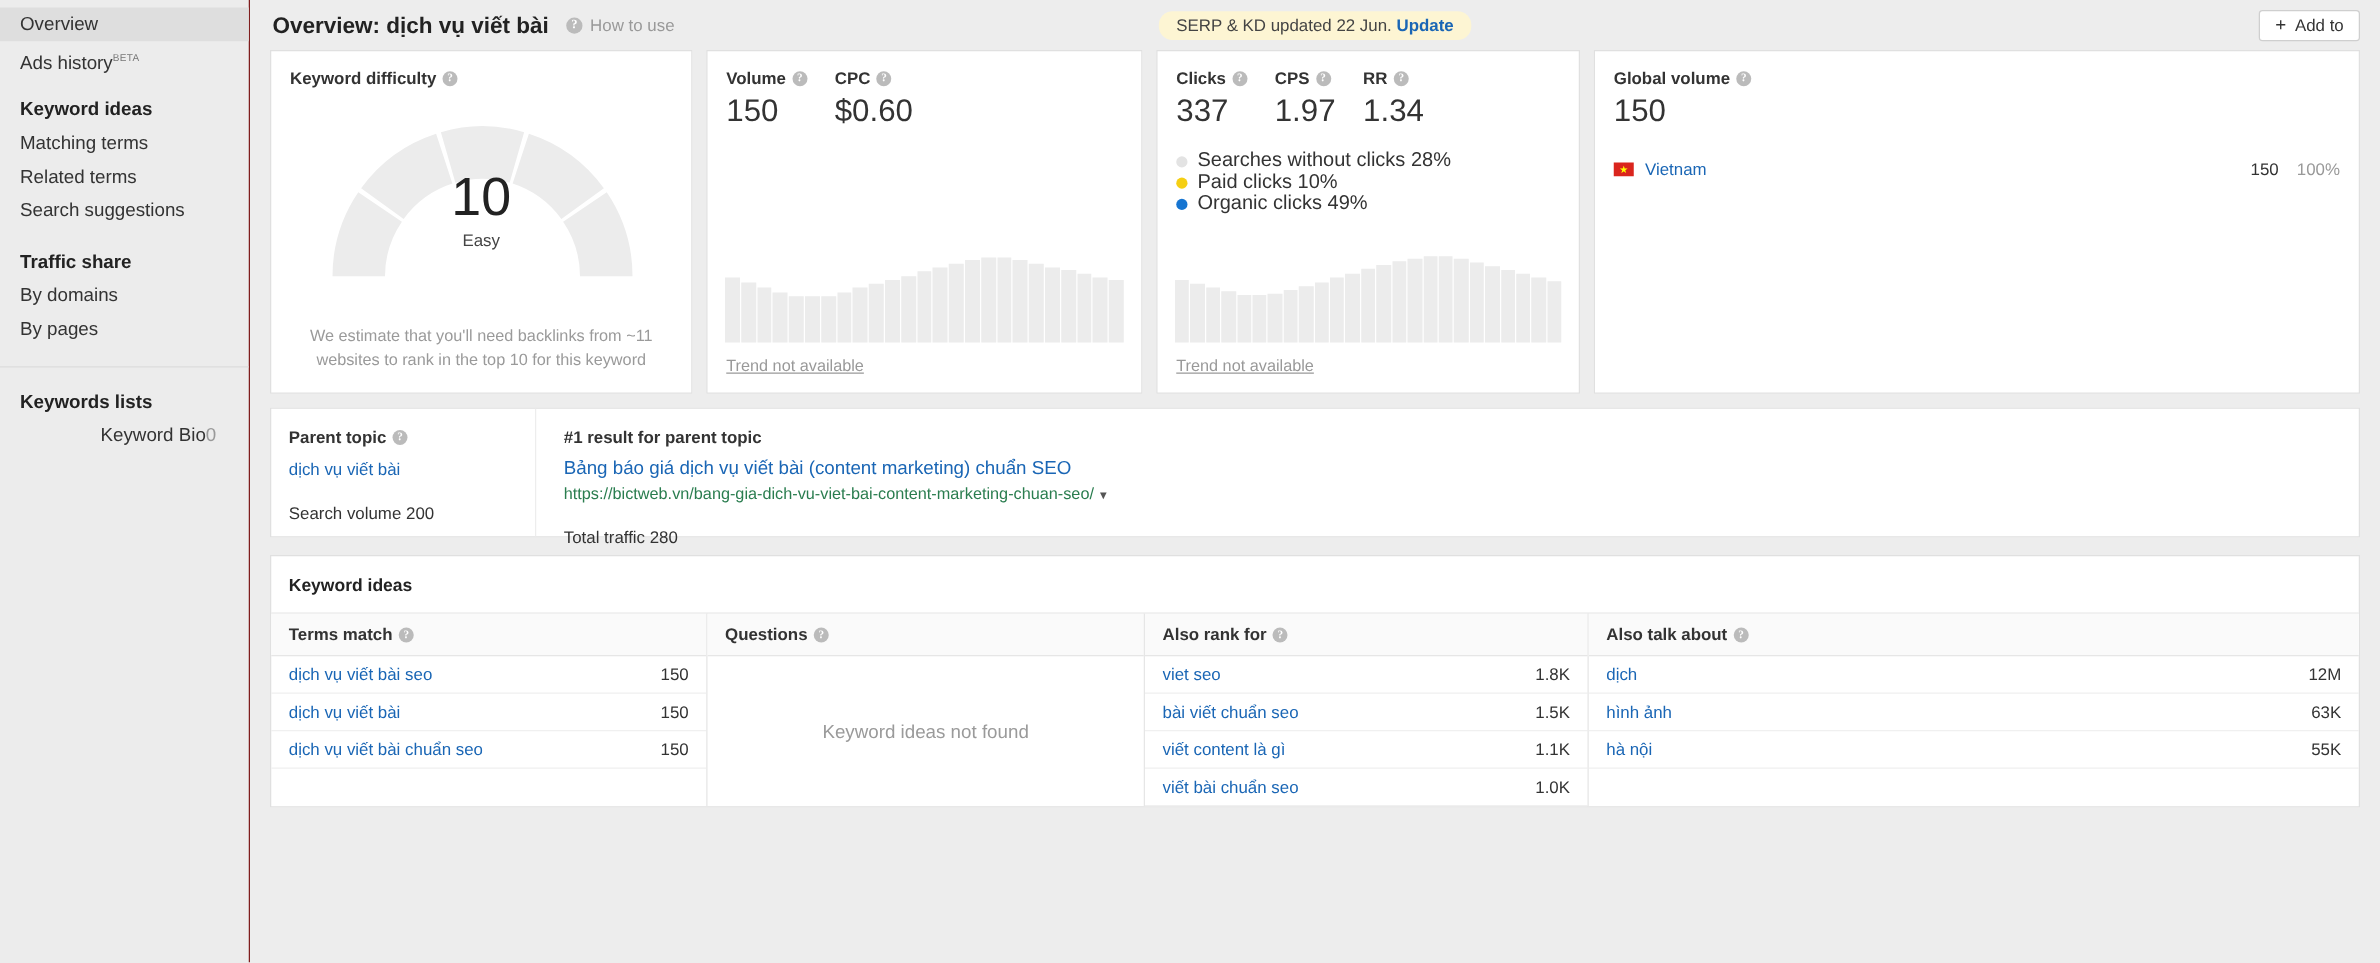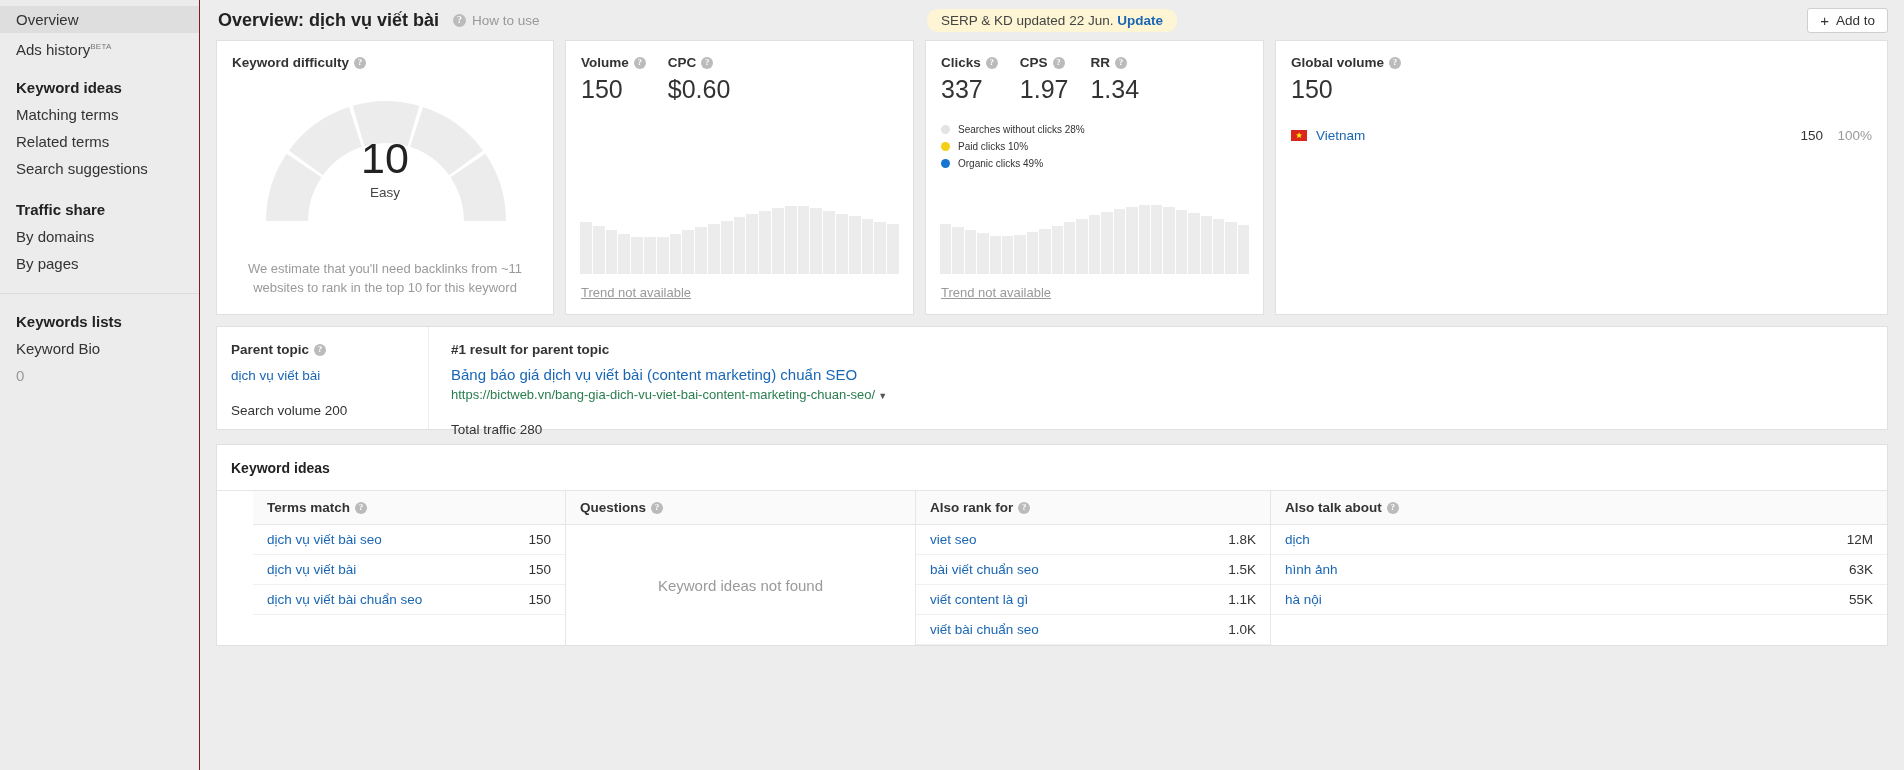--- a/index.html
+++ b/index.html
@@ -36,21 +36,21 @@
     height: 27px; line-height: 27px;
     padding: 0 16px;
     font-weight: bold; color: #222;
     margin-top: 14px;
     white-space: nowrap;
   }
   .sidebar-divider {
     border-top: 1px solid #dcdcdc;
     margin: 16px 0 0 0;
   }
-  .nav-item.with-count { display: flex; justify-content: space-between; padding-right: 26px; flex-direction: column; }
+  .nav-item.with-count { display: flex; justify-content: flex-end; padding-right: 26px; }
   .nav-item .count { color: #999; }
 
   
   .main { flex: 1; height: 770px; position: relative; overflow: hidden; }
 
   .topbar {
     height: 40px;
     display: flex; align-items: center;
     padding: 0 18px 0 18px;
     position: relative;
@@ -123,21 +123,21 @@
   }
   .kd-note {
     position: absolute; left: 14px; right: 14px; bottom: 16px;
     text-align: center; color: #9a9a9a; font-size: 13px; line-height: 1.45;
   }
 
   
   .legend { margin-top: 17px; }
   .legend-row {
     display: flex; align-items: center; gap: 8px;
-    font-size: 10px; color: #333; height: 16px; margin-bottom: 1px;
+    font-size: 16px; color: #333; height: 16px; margin-bottom: 1px;
     white-space: nowrap;
   }
   .dot { width: 9px; height: 9px; border-radius: 50%; display: inline-block; }
 
   
   .trend {
     position: absolute; left: 14px; right: 14px; bottom: 40px;
     height: 100px; display: flex; align-items: flex-end; gap: 1px;
   }
   .trend .bar { flex: 1; background: #ececec; }
@@ -183,21 +183,21 @@
     background: #fff; border: 1px solid #e0e0e0;
     margin-top: 14px;
   }
   .ki-title {
     font-size: 14px; font-weight: bold; color: #222;
     padding: 15px 15px 14px 14px;
   }
   .ki-cols { display: flex; border-top: 1px solid #e6e6e6; }
   .ki-col { position: relative; }
   .ki-col + .ki-col { border-left: 1px solid #e6e6e6; }
-  .ki-col-terms { width: 348px; padding-left: 36px; }
+  .ki-col-terms { width: 348px; }
   .ki-col-quest { width: 350px; }
   .ki-col-rank  { width: 355px; }
   .ki-col-talk  { flex: 1; }
   .ki-head {
     display: flex; align-items: center; gap: 5px;
     font-size: 13.5px; font-weight: bold; color: #333;
     height: 34px; padding: 0 14px;
     background: #fafafa;
     border-bottom: 1px solid #e6e6e6;
   }

